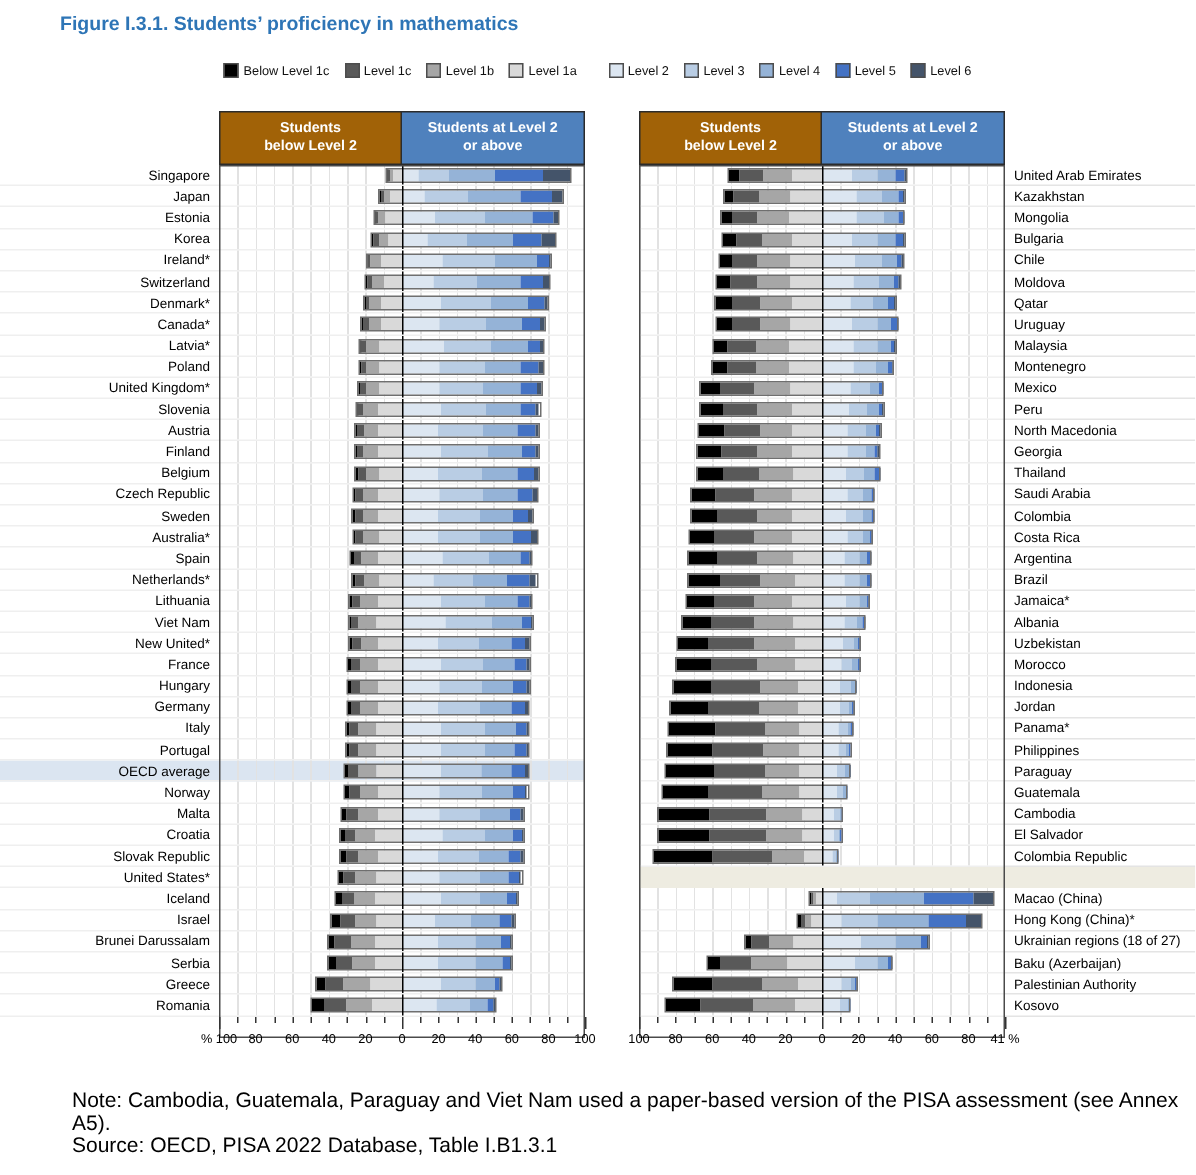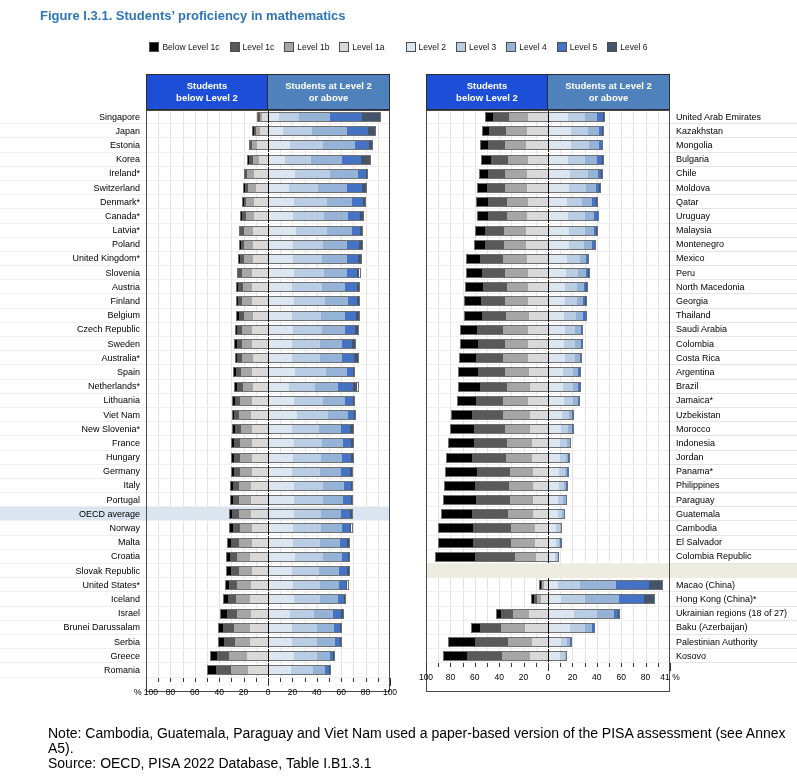--- a/index.html
+++ b/index.html
@@ -11,21 +11,21 @@
   .leg-item.big-gap{margin-left:16px;}
   .leg-sw{width:8px;height:8px;border:1px solid #4d4d4d;margin-right:3px;display:inline-block;}
   .chart{position:absolute;left:0;top:74px;display:flex;}
   .colL{width:390px;}
   .colGap{width:36px;}
   .colR{width:371px;}
   .hdrrow{display:flex;height:36px;}
   .hdr-spacerL{width:146px;}
   .hdr-spacerR{width:127px;}
   .hdrbox{width:122px;box-sizing:border-box;border:1px solid #2b2b2b;color:#fff;font-weight:bold;font-size:9.5px;line-height:1.3;text-align:center;display:flex;flex-direction:column;justify-content:center;}
-  .hdr-gray{background:#1d4ed8;}
+  .hdr-gray{background:#a16207;}
   .hdr-blue{background:#4f81bd;border-left:none;}
   .rows{position:relative;}
   .row{display:flex;height:14.2px;}
   .row.hl{background:#dbe5f1;}
   .lbl{font-size:9px;display:flex;align-items:center;color:#000;white-space:nowrap;overflow:hidden;}
   .lbl-l{width:146px;justify-content:flex-end;padding-right:6px;box-sizing:border-box;border-bottom:1px solid #efefef;}
   .lbl-r{width:127px;justify-content:flex-start;padding-left:6px;box-sizing:border-box;border-bottom:1px solid #e4e4e4;}
   .plot{width:244px;position:relative;box-sizing:border-box;
         background-image:repeating-linear-gradient(to right,#e2e2e2 0px,#e2e2e2 1px,transparent 1px,transparent 12.2px);
         border-bottom:1px solid #efefef;}
@@ -468,21 +468,21 @@
                 <span class="seg" style="width: 28.67px; background: rgb(220, 230, 241);"></span>
                 <span class="seg" style="width: 31.598px; background: rgb(185, 205, 228);"></span>
                 <span class="seg" style="width: 20.008px; background: rgb(149, 179, 215);"></span>
                 <span class="seg" style="width: 5.612px; background: rgb(68, 114, 196);"></span>
                 <span class="seg" style="width: 0.976px; background: rgb(68, 84, 106);"></span>
               </div>
               <div class="zl"></div>
             </div>
           </div>
           <div class="row">
-            <div class="lbl lbl-l">New Slovenia*</div>
+            <div class="lbl lbl-l">New United*</div>
             <div class="plot">
               <div class="bar" style="left: 86.742px; width: 120.414px;">
                 <span class="seg" style="width: 2.074px; background: rgb(0, 0, 0);"></span>
                 <span class="seg" style="width: 5.978px; background: rgb(89, 89, 89);"></span>
                 <span class="seg" style="width: 11.346px; background: rgb(166, 166, 166);"></span>
                 <span class="seg" style="width: 15.86px; background: rgb(217, 217, 217);"></span>
                 <span class="seg" style="width: 23.912px; background: rgb(220, 230, 241);"></span>
                 <span class="seg" style="width: 27.328px; background: rgb(185, 205, 228);"></span>
                 <span class="seg" style="width: 21.716px; background: rgb(149, 179, 215);"></span>
                 <span class="seg" style="width: 9.394px; background: rgb(68, 114, 196);"></span>
@@ -1187,20 +1187,37 @@
                 <span class="seg" style="width: 4.392px; background: rgb(149, 179, 215);"></span>
                 <span class="seg" style="width: 1.22px; background: rgb(68, 114, 196);"></span>
                 <span class="seg" style="width: 0.122px; background: rgb(68, 84, 106);"></span>
               </div>
               <div class="zl"></div>
             </div>
             <div class="lbl lbl-r">Jamaica*</div>
           </div>
           <div class="row">
             <div class="plot">
+              <div class="bar" style="left: 28.67px; width: 121.756px;">
+                <span class="seg" style="width: 18.91px; background: rgb(0, 0, 0);"></span>
+                <span class="seg" style="width: 29.28px; background: rgb(89, 89, 89);"></span>
+                <span class="seg" style="width: 26.23px; background: rgb(166, 166, 166);"></span>
+                <span class="seg" style="width: 18.91px; background: rgb(217, 217, 217);"></span>
+                <span class="seg" style="width: 14.64px; background: rgb(220, 230, 241);"></span>
+                <span class="seg" style="width: 8.54px; background: rgb(185, 205, 228);"></span>
+                <span class="seg" style="width: 4.026px; background: rgb(149, 179, 215);"></span>
+                <span class="seg" style="width: 1.098px; background: rgb(68, 114, 196);"></span>
+                <span class="seg" style="width: 0.122px; background: rgb(68, 84, 106);"></span>
+              </div>
+              <div class="zl"></div>
+            </div>
+            <div class="lbl lbl-r">Albania</div>
+          </div>
+          <div class="row">
+            <div class="plot">
               <div class="bar" style="left: 25.62px; width: 121.756px;">
                 <span class="seg" style="width: 20.74px; background: rgb(0, 0, 0);"></span>
                 <span class="seg" style="width: 31.11px; background: rgb(89, 89, 89);"></span>
                 <span class="seg" style="width: 26.23px; background: rgb(166, 166, 166);"></span>
                 <span class="seg" style="width: 18.3px; background: rgb(217, 217, 217);"></span>
                 <span class="seg" style="width: 14.03px; background: rgb(220, 230, 241);"></span>
                 <span class="seg" style="width: 7.32px; background: rgb(185, 205, 228);"></span>
                 <span class="seg" style="width: 3.172px; background: rgb(149, 179, 215);"></span>
                 <span class="seg" style="width: 0.732px; background: rgb(68, 114, 196);"></span>
                 <span class="seg" style="width: 0.122px; background: rgb(68, 84, 106);"></span>

